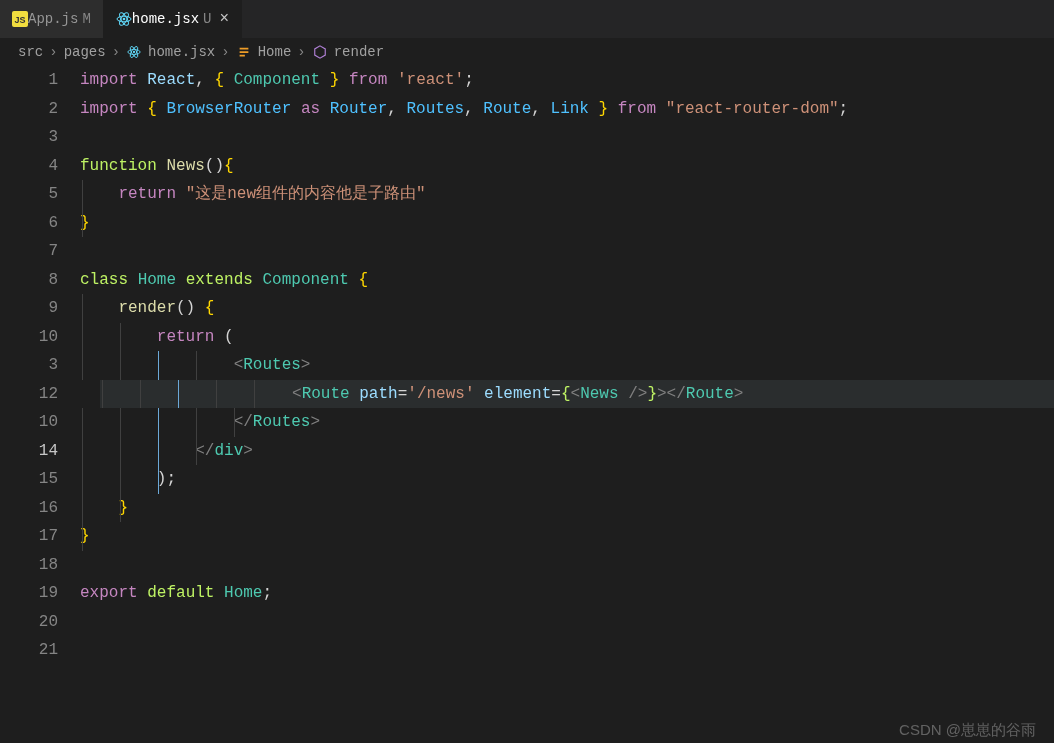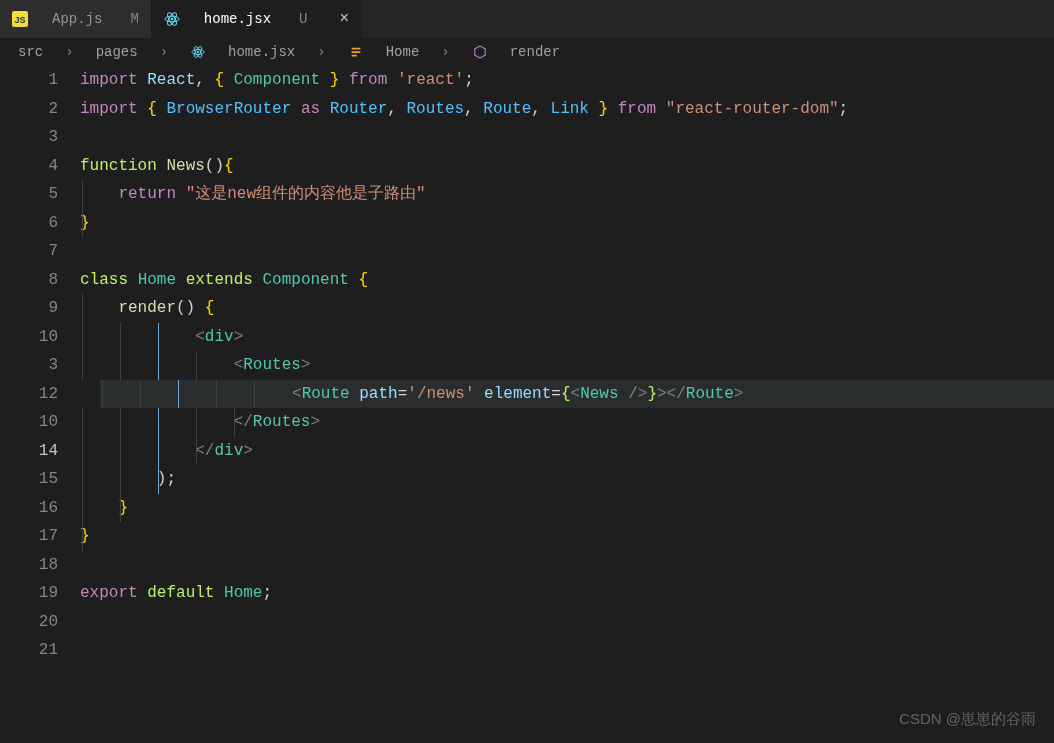--- a/index.html
+++ b/index.html
@@ -15,37 +15,37 @@
 }
 .tabs {
   display: flex;
   background: #252526;
   height: 38px;
 }
 .tab {
   display: flex;
   align-items: center;
   padding: 0 12px;
-  gap: 24px;
+  gap: 0;
   border-right: 1px solid #1e1e1e;
   font-size: 14px;
   cursor: pointer;
 }
 .tab.inactive { background: #2d2d2d; color: #969696; }
 .tab.active { background: #1e1e1e; color: #ffffff; }
 .tab .file-icon { width: 16px; height: 16px; display: inline-flex; align-items: center; justify-content: center; }
 .tab .status { color: #858585; margin-left: 4px; }
 .tab .close { color: #c5c5c5; margin-left: 8px; font-size: 16px; }
 .breadcrumbs {
   display: flex;
   align-items: center;
   padding: 6px 18px;
   font-size: 14px;
   color: #a0a0a0;
-  gap: 22px;
+  gap: 6px;
 }
 .breadcrumbs .chev { color: #888; }
 .breadcrumbs .bc-icon { width: 16px; height: 16px; display: inline-flex; align-items: center; justify-content: center; }
 .editor {
   display: flex;
 }
 .gutter {
   width: 80px;
   text-align: right;
   padding-right: 22px;
@@ -81,21 +81,21 @@
 .type { color: #4ec9b0; }  
 .fn { color: #dcdcaa; }    
 .str { color: #ce9178; }   
 .punc { color: #d4d4d4; }
 .brace { color: #ffd700; }
 .tag-br { color: #808080; }
 .tag-nm { color: #4ec9b0; }
 .watermark {
   position: absolute;
   right: 18px;
-  bottom: 14px;
+  bottom: 3px;
   color: rgba(200,200,200,0.4);
   font-size: 15px;
   font-family: sans-serif;
 }
 </style>
 </head>
 <body>
 
 <div class="tabs">
   <div class="tab inactive">
@@ -184,21 +184,21 @@
   <div class="code" id="code">
       <div class="code-line"><span><span class="kw1">import</span><span class="punc"> </span><span class="var1">React</span><span class="punc">, </span><span class="brace">{</span><span class="punc"> </span><span class="type">Component</span><span class="punc"> </span><span class="brace">}</span><span class="punc"> </span><span class="kw1">from</span><span class="punc"> </span><span class="str">'react'</span><span class="punc">;</span></span></div>
       <div class="code-line"><span><span class="kw1">import</span><span class="punc"> </span><span class="brace">{</span><span class="punc"> </span><span class="var2">BrowserRouter</span><span class="punc"> </span><span class="kw1">as</span><span class="punc"> </span><span class="var2">Router</span><span class="punc">, </span><span class="var2">Routes</span><span class="punc">, </span><span class="var2">Route</span><span class="punc">, </span><span class="var2">Link</span><span class="punc"> </span><span class="brace">}</span><span class="punc"> </span><span class="kw1">from</span><span class="punc"> </span><span class="str">"react-router-dom"</span><span class="punc">;</span></span></div>
       <div class="code-line"><span></span></div>
       <div class="code-line"><span><span class="kw2">function</span><span class="punc"> </span><span class="fn">News</span><span class="punc">()</span><span class="brace">{</span></span></div>
       <div class="code-line"><div class="indent-guide" style="left: 2px;"></div><span><span class="punc">    </span><span class="kw1">return</span><span class="punc"> </span><span class="str">"这是new组件的内容他是子路由"</span></span></div>
       <div class="code-line"><div class="indent-guide" style="left: 2px;"></div><span><span class="brace">}</span></span></div>
       <div class="code-line"><span></span></div>
       <div class="code-line"><span><span class="kw2">class</span><span class="punc"> </span><span class="type">Home</span><span class="punc"> </span><span class="kw2">extends</span><span class="punc"> </span><span class="type">Component</span><span class="punc"> </span><span class="brace">{</span></span></div>
       <div class="code-line"><div class="indent-guide" style="left: 2px;"></div><span><span class="punc">    </span><span class="fn">render</span><span class="punc">() </span><span class="brace">{</span></span></div>
-      <div class="code-line"><div class="indent-guide" style="left: 2px;"></div><div class="indent-guide" style="left: 40px;"></div><div class="indent-guide active" style="left: 78px; background: rgb(108, 169, 216);"></div><span><span class="punc">            </span><span class="tag-br">&lt;</span><span class="tag-nm">div</span><span class="tag-br">&gt;</span></span></div>
+      <div class="code-line"><div class="indent-guide" style="left: 2px;"></div><div class="indent-guide" style="left: 40px;"></div><span><span class="punc">        </span><span class="kw1">return</span><span class="punc"> (</span></span></div>
       <div class="code-line"><div class="indent-guide" style="left: 2px;"></div><div class="indent-guide" style="left: 40px;"></div><div class="indent-guide active" style="left: 78px; background: rgb(108, 169, 216);"></div><div class="indent-guide" style="left: 116px;"></div><span><span class="punc">                </span><span class="tag-br">&lt;</span><span class="tag-nm">Routes</span><span class="tag-br">&gt;</span></span></div>
       <div class="code-line highlight"><div class="indent-guide" style="left: 2px;"></div><div class="indent-guide" style="left: 40px;"></div><div class="indent-guide active" style="left: 78px; background: rgb(108, 169, 216);"></div><div class="indent-guide" style="left: 116px;"></div><div class="indent-guide" style="left: 154px;"></div><span><span class="punc">                    </span><span class="tag-br">&lt;</span><span class="tag-nm">Route</span><span class="punc"> </span><span class="var1">path</span><span class="punc">=</span><span class="str">'/news'</span><span class="punc"> </span><span class="var1">element</span><span class="punc">=</span><span class="kw2">{</span><span class="tag-br">&lt;</span><span class="tag-nm">News</span><span class="punc"> </span><span class="tag-br">/&gt;</span><span class="kw2">}</span><span class="tag-br">&gt;</span><span class="tag-br">&lt;/</span><span class="tag-nm">Route</span><span class="tag-br">&gt;</span></span></div>
       <div class="code-line"><div class="indent-guide" style="left: 2px;"></div><div class="indent-guide" style="left: 40px;"></div><div class="indent-guide active" style="left: 78px; background: rgb(108, 169, 216);"></div><div class="indent-guide" style="left: 116px;"></div><div class="indent-guide" style="left: 154px;"></div><span><span class="punc">                </span><span class="tag-br">&lt;/</span><span class="tag-nm">Routes</span><span class="tag-br">&gt;</span></span></div>
       <div class="code-line"><div class="indent-guide" style="left: 2px;"></div><div class="indent-guide" style="left: 40px;"></div><div class="indent-guide active" style="left: 78px; background: rgb(108, 169, 216);"></div><div class="indent-guide" style="left: 116px;"></div><span><span class="punc">            </span><span class="tag-br">&lt;/</span><span class="tag-nm">div</span><span class="tag-br">&gt;</span></span></div>
       <div class="code-line"><div class="indent-guide" style="left: 2px;"></div><div class="indent-guide" style="left: 40px;"></div><div class="indent-guide active" style="left: 78px; background: rgb(108, 169, 216);"></div><span><span class="punc">        );</span></span></div>
       <div class="code-line"><div class="indent-guide" style="left: 2px;"></div><div class="indent-guide" style="left: 40px;"></div><span><span class="punc">    </span><span class="brace">}</span></span></div>
       <div class="code-line"><div class="indent-guide" style="left: 2px;"></div><span><span class="brace">}</span></span></div>
       <div class="code-line"><span></span></div>
       <div class="code-line"><span><span class="kw1">export</span><span class="punc"> </span><span class="kw2">default</span><span class="punc"> </span><span class="type">Home</span><span class="punc">;</span></span></div>
     </div>

